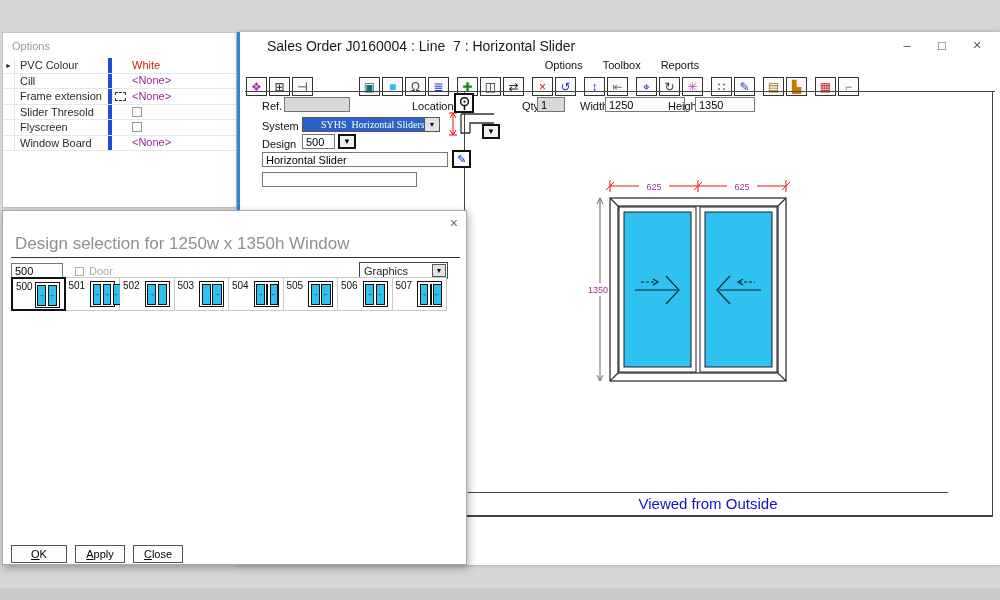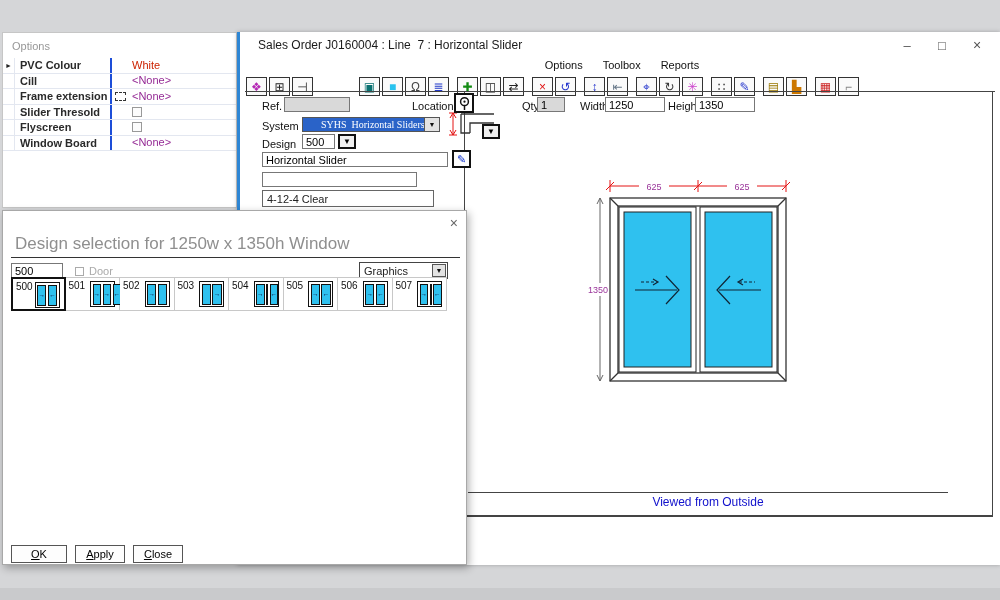--- a/index.html
+++ b/index.html
@@ -5,41 +5,41 @@
   * { margin:0; padding:0; box-sizing:border-box; }
   html,body { width:1000px; height:600px; overflow:hidden; }
   body { background:#d5d6d8; font-family:"Liberation Sans", sans-serif; font-size:11px; color:#222; position:relative; }
 
   
   .options-panel { position:absolute; left:2px; top:32px; width:235px; height:176px; background:#fff; border:1px solid #c6c6c6; z-index:5; }
   .options-title { color:#979797; font-size:11px; padding:7px 0 6px 9px; }
   .pg-row { display:flex; height:15.5px; border-bottom:1px solid #e3e7f0; align-items:center; }
   .pg-gutter { width:12px; height:100%; border-right:1px solid #e3e7f0; display:flex; align-items:center; justify-content:center; }
   .pg-arrow { font-size:7px; color:#222; }
-  .pg-label { width:97px; height:100%; line-height:15px; padding-left:5px; border-right:2px solid #1d4ed8; color:#2a2a2a;font-weight:bold; }
+  .pg-label { width:97px; height:100%; line-height:15px; padding-left:5px; border-right:4px solid #1d4ed8; color:#2a2a2a; }
   .pg-mid { width:17px; height:100%; display:flex; align-items:center; justify-content:center; }
   .picker-icon { width:11px; height:9px; border:1px dashed #333; background:#fff; box-shadow:0 0 0 1px #fff; }
   .pg-value { flex:1; height:100%; line-height:15px; padding-left:3px; display:flex; align-items:center; }
   .pg-check { width:10px; height:10px; border:1px solid #999; background:#fcfcfc; display:inline-block; }
 
   
   .main-window { position:absolute; left:237px; top:32px; width:763px; height:533px; background:#fff; border-left:3px solid #2e86d4; box-shadow:0 0 4px rgba(0,0,0,.25); z-index:10; }
   .mw-titlebar { height:26px; position:relative; }
-  .mw-title { position:absolute; left:18px; top:6px; font-size:12px; color:#1a1a1a; white-space:pre; }
+  .mw-title { position:absolute; left:27px; top:6px; font-size:14px; color:#1a1a1a; white-space:pre; }
   .wc-btn { position:absolute; top:3px; width:22px; height:20px; border:none; background:transparent; color:#555; font-size:13px; cursor:default; }
   .wc-min { right:82px; } .wc-max { right:47px; } .wc-close { right:12px; font-size:14px; }
   .mw-menubar { height:18px; padding-left:4px;text-align:center; }
   .menu-item { display:inline-block; padding:1px 10px 0 10px; font-size:11px; color:#111; }
   .mw-toolbar { height:23px; padding-left:6px; padding-top:1px; white-space:nowrap; }
   .tb-btn { display:inline-flex; width:21px; height:19px; border:1px solid #333; background:#fafafa; align-items:center; justify-content:center; font-size:12px; line-height:1; margin-right:2px; padding:0; vertical-align:top; }
   .tb-btn span { pointer-events:none; }
   .mw-rule { position:absolute; left:5px; top:59px; width:750px; height:0; border-top:1px solid #444; }
   .draw-box { position:absolute; left:224px; top:59px; width:529px; height:426px; border-left:1px solid #444; border-right:1px solid #444; border-bottom:2px solid #444; }
   .caption-line { position:absolute; left:228px; top:460px; width:480px; border-top:1px solid #444; }
-  .draw-caption { position:absolute; left:228px; top:463px; width:480px; text-align:center; color:#1111cc; font-size:12px; }
+  .draw-caption { position:absolute; left:228px; top:463px; width:480px; text-align:center; color:#1111cc; font-size:15px; }
 
   
   .fl { position:absolute; font-size:11px; color:#111; }
   .fi { position:absolute; border:1px solid #777; background:#fff; font-size:11px; font-family:"Liberation Sans",sans-serif; height:15px; padding:0 3px; }
   .fi.gray { background:#d9d9d9; }
   .sys-select { position:absolute; left:62px; top:85px; width:138px; height:15px; background:#2a63c8; border:1px solid #555; color:#fff; display:flex; align-items:center; }
   .sys-select .txt { flex:1; padding-left:18px; font-size:10px; white-space:pre; overflow:hidden;font-family:Liberation Serif, serif; }
   .dd-arrow { width:15px; height:100%; background:#e3e3e3; border-left:1px solid #555; color:#111; font-size:7px; display:flex; align-items:center; justify-content:center; }
   .dd-btn { position:absolute; width:18px; height:15px; border:2px solid #111; background:#f0f0f0; font-size:8px; display:flex; align-items:center; justify-content:center; padding:0; }
   .sq-btn { position:absolute; border:2px solid #111; background:#fdfdfd; display:flex; align-items:center; justify-content:center; padding:0; }
@@ -191,21 +191,21 @@
   <button class="sq-btn" style="left:214px; top:61px; width:20px; height:20px; z-index:3;">
     <svg width="13" height="15" viewBox="0 0 14 16">
       <circle cx="7" cy="6" r="4.2" fill="none" stroke="#111" stroke-width="1.6"></circle>
       <circle cx="7" cy="6" r="1.2" fill="#111"></circle>
       <line x1="7" y1="10.5" x2="7" y2="15" stroke="#111" stroke-width="1.6"></line>
     </svg>
   </button>
   <span class="fl" style="left:282px; top:68px;">Qty.</span>
   <input class="fi gray" style="left: 297px; top: 65px; width: 28px;" value="1">
   <span class="fl" style="left:340px; top:68px;">Width</span>
-  <input class="fi" style="left: 365px; top: 65px; width: 60px;" value="1250">
+  <input class="fi" style="left: 365px; top: 65px; width: 80px;" value="1250">
   <span class="fl" style="left:428px; top:68px;">Height</span>
   <input class="fi" style="left: 455px; top: 65px; width: 60px;" value="1350">
 
   <span class="fl" style="left:22px; top:88px;">System</span>
   <div class="sys-select">
     <span class="txt">SYHS  Horizontal Sliders</span>
     <span class="dd-arrow">▼</span>
   </div>
   <div class="profile-widget">
     <svg width="58" height="36" viewBox="0 0 58 36">
@@ -227,21 +227,20 @@
 
   <span class="fl" style="left:22px; top:106px;">Design</span>
   <input class="fi" style="left: 62px; top: 102px; width: 33px;" value="500">
   <button class="dd-btn" style="left:98px; top:102px;">▼</button>
 
   <input class="fi" style="left: 22px; top: 120px; width: 186px;" value="Horizontal Slider">
   <button class="sq-btn" style="left:212px; top:118px; width:19px; height:18px;">
     <span style="color:#1133cc; font-size:11px;">✎</span>
   </button>
   <input class="fi" style="left: 22px; top: 140px; width: 155px;" value="">
-  <div class="glaze-box">4-12-4 Clear</div>
 
   <svg class="win-drawing" viewBox="0 0 220 230">
     <g stroke="#e41414" stroke-width="1">
       <line x1="27" y1="16" x2="203" y2="16"></line>
       <line x1="27" y1="10" x2="27" y2="22"></line>
       <line x1="115" y1="10" x2="115" y2="22"></line>
       <line x1="203" y1="10" x2="203" y2="22"></line>
       <line x1="23" y1="20" x2="31" y2="12"></line>
       <line x1="111" y1="20" x2="119" y2="12"></line>
       <line x1="199" y1="20" x2="207" y2="12"></line>

